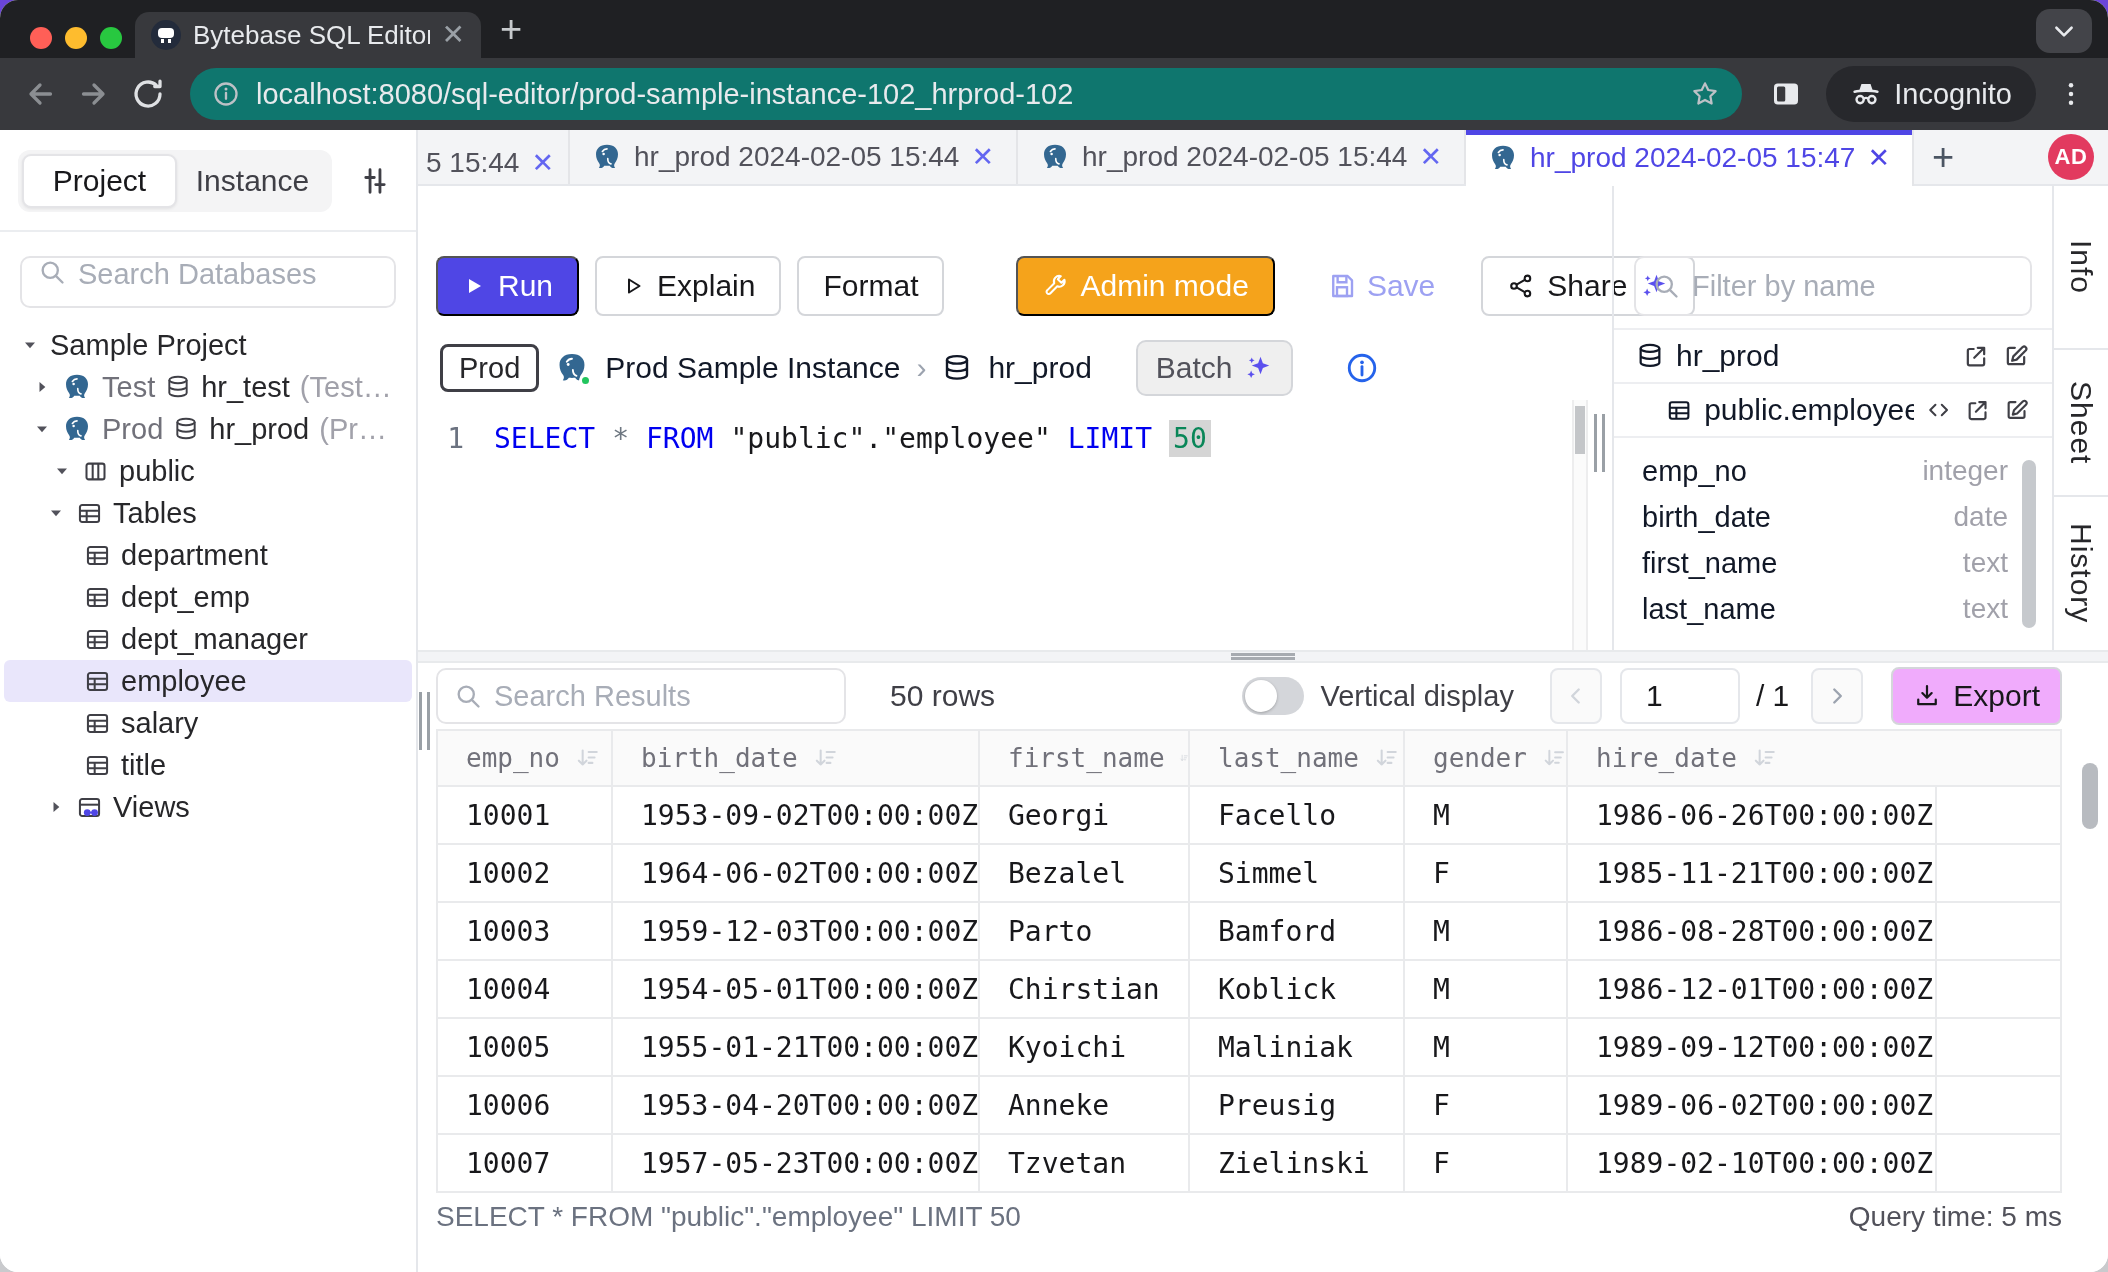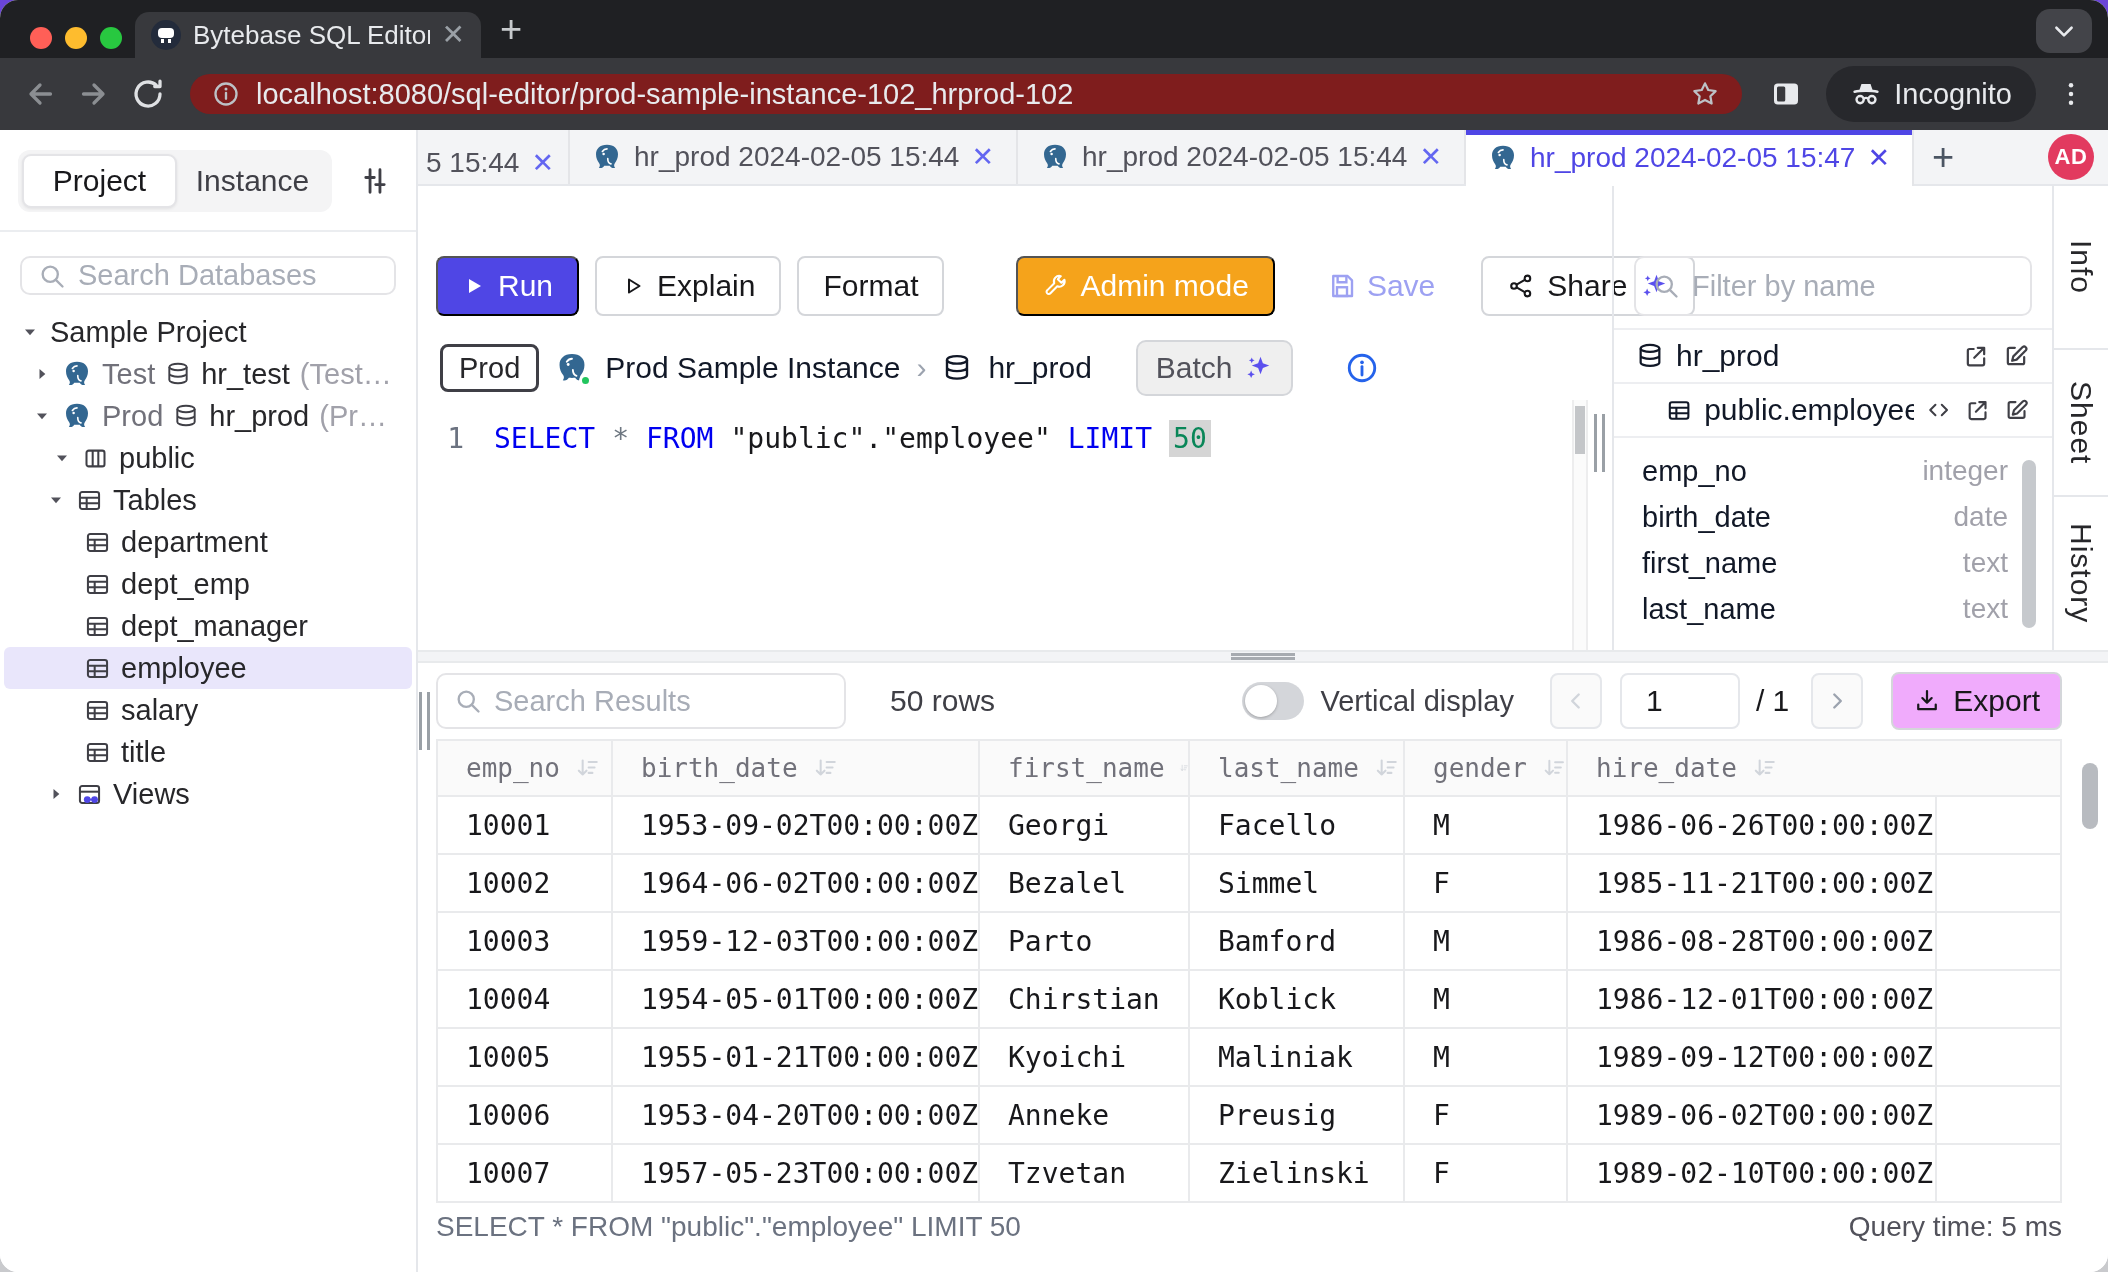--- a/index.html
+++ b/index.html
@@ -17,40 +17,40 @@
   .browser-tab{position:absolute;left:135px;top:12px;width:346px;height:46px;background:#38393d;border-radius:14px 14px 0 0;display:flex;align-items:center;padding:0 16px;gap:12px}
   .favicon{width:30px;height:30px;border-radius:50%;background:#232b3b;position:relative;flex:none}
   .favicon:before{content:"";position:absolute;left:7px;top:8px;width:16px;height:10px;border-radius:4px;background:#fff}
   .favicon:after{content:"";position:absolute;left:10px;top:19px;width:3px;height:4px;background:#fff;box-shadow:7px 0 0 #fff}
   .browser-tab .title{flex:1;font-size:26px;color:#e8eaed;white-space:nowrap;overflow:hidden}
   .tab-x{color:#9aa0a6;font-size:28px;line-height:1}
   .newtab{position:absolute;left:500px;top:8px;color:#c7cacd;font-size:38px;font-weight:300}
   .win-chev{position:absolute;right:16px;top:9px;width:56px;height:44px;border-radius:14px;background:#434449;color:#e8eaed;display:flex;align-items:center;justify-content:center}
   .toolbar-chrome{height:72px;background:#38393d;display:flex;align-items:center;padding:0 22px;flex:none}
   .nav-ic{width:36px;height:36px;margin-right:18px;flex:none}
-  .omnibox{flex:1;height:40px;margin-left:6px;background:#7f1d1d;border-radius:28px;display:flex;align-items:center;padding:0 22px;gap:16px;min-width:0}
+  .omnibox{flex:1;height:52px;margin-left:6px;background:#0f766e;border-radius:28px;display:flex;align-items:center;padding:0 22px;gap:16px;min-width:0}
   .omnibox .url{font-size:29px;color:#e8eaed;white-space:nowrap;overflow:hidden;flex:1}
   .panel-ic{margin-left:26px}
   .incog{margin-left:22px;height:56px;border-radius:28px;background:#27282c;display:flex;align-items:center;gap:12px;padding:0 24px}
   .incog span{color:#e8eaed;font-size:29px}
   .dots{margin-left:20px;color:#e8eaed}
 
   
   .app{flex:1;display:flex;min-height:0;background:#fff;position:relative}
   svg{display:block}
 
   
   .sidebar{width:418px;flex:none;border-right:2px solid #e5e7eb;display:flex;flex-direction:column;min-height:0}
   .sb-top{display:flex;align-items:center;margin:20px 18px 0;gap:10px}
   .seg{width:314px;background:#f4f4f5;border-radius:12px;padding:4px;display:flex}
   .seg .opt{flex:1;height:54px;display:flex;align-items:center;justify-content:center;font-size:30px;color:#3f3f46;border-radius:9px}
   .seg .opt.on{background:#fff;border:2px solid #e4e4e7;color:#18181b;box-shadow:0 1px 3px rgba(0,0,0,.08)}
   .sliders{margin-left:auto;margin-right:6px;color:#3f3f46}
   .sb-divider{border-bottom:2px solid #ebedf0;margin-top:18px}
-  .sb-search{margin:24px 20px 16px;height:39px;border:2px solid #e4e4e7;border-radius:10px;display:flex;align-items:center;padding:0 16px;gap:12px}
+  .sb-search{margin:24px 20px 16px;height:52px;border:2px solid #e4e4e7;border-radius:10px;display:flex;align-items:flex-start;padding:0 16px;gap:12px}
   .sb-search input{border:0;outline:0;font-size:29px;color:#18181b;flex:1;min-width:0;font-family:inherit;background:transparent}
   .sb-search input::placeholder{color:#a8adb7}
   .tree{font-size:29px;color:#27272a}
   .trow{height:42px;display:flex;align-items:center;gap:10px;white-space:nowrap;overflow:hidden}
   .trow .env{color:#71717a}.trow .suffix{color:#a1a1aa;overflow:hidden;text-overflow:ellipsis}
   .caret{flex:none;color:#52525b}
   .ic{flex:none;color:#3f3f46}
   .p0{padding-left:20px}.p1{padding-left:32px}.p2{padding-left:52px}.p3{padding-left:46px}.p4{padding-left:84px}
   .trow.selected{background:#e9e6fb;border-radius:6px;margin:0 4px;padding-left:80px}
   .sb-handle{position:absolute;left:419px;top:562px;height:58px;display:flex;gap:5px;z-index:10}
@@ -118,21 +118,21 @@
   .vtab.vt2{height:147px;border-bottom:2px solid #e5e7eb}
   .vtab.vt3{flex:1}
 
   
   .hdivider{height:13px;flex:none;background:#f3f4f6;border-top:2px solid #e8eaec;border-bottom:2px solid #e8eaec;position:relative}
   .split-handle{position:absolute;left:50%;top:0;transform:translateX(-50%);width:64px;height:9px;display:flex;flex-direction:column;justify-content:space-between;padding:1px 0}
   .split-handle i{height:3px;background:#a7abb0;display:block}
 
   
   .results{flex:1;display:flex;flex-direction:column;min-height:0;position:relative;padding:0 46px 0 18px}
-  .res-toolbar{height:76px;display:flex;align-items:center;flex:none}
+  .res-toolbar{height:66px;display:flex;align-items:center;flex:none}
   .res-search{width:410px;height:56px;border:2px solid #e4e4e7;border-radius:10px;display:flex;align-items:center;gap:12px;padding:0 16px}
   .res-search input{border:0;outline:0;font-size:29px;flex:1;min-width:0;font-family:inherit;background:transparent}
   .res-search input::placeholder{color:#a8adb7}
   .rowcount{margin-left:44px;font-size:30px;color:#3f3f46}
   .toggle{margin-left:auto;width:62px;height:38px;border-radius:19px;background:#d4d6da;position:relative;flex:none}
   .toggle i{position:absolute;left:3px;top:3px;width:32px;height:32px;border-radius:50%;background:#fff;box-shadow:0 1px 3px rgba(0,0,0,.25)}
   .tog-label{margin-left:16px;font-size:29px;color:#3f3f46}
   .pgbtn{width:52px;height:56px;border:2px solid #e5e7eb;border-radius:8px;background:#fafafa;display:flex;align-items:center;justify-content:center}
   .pgbtn.prev{margin-left:36px;color:#d1d5db}
   .pgbtn.next{margin-left:22px;color:#9ca3af}

